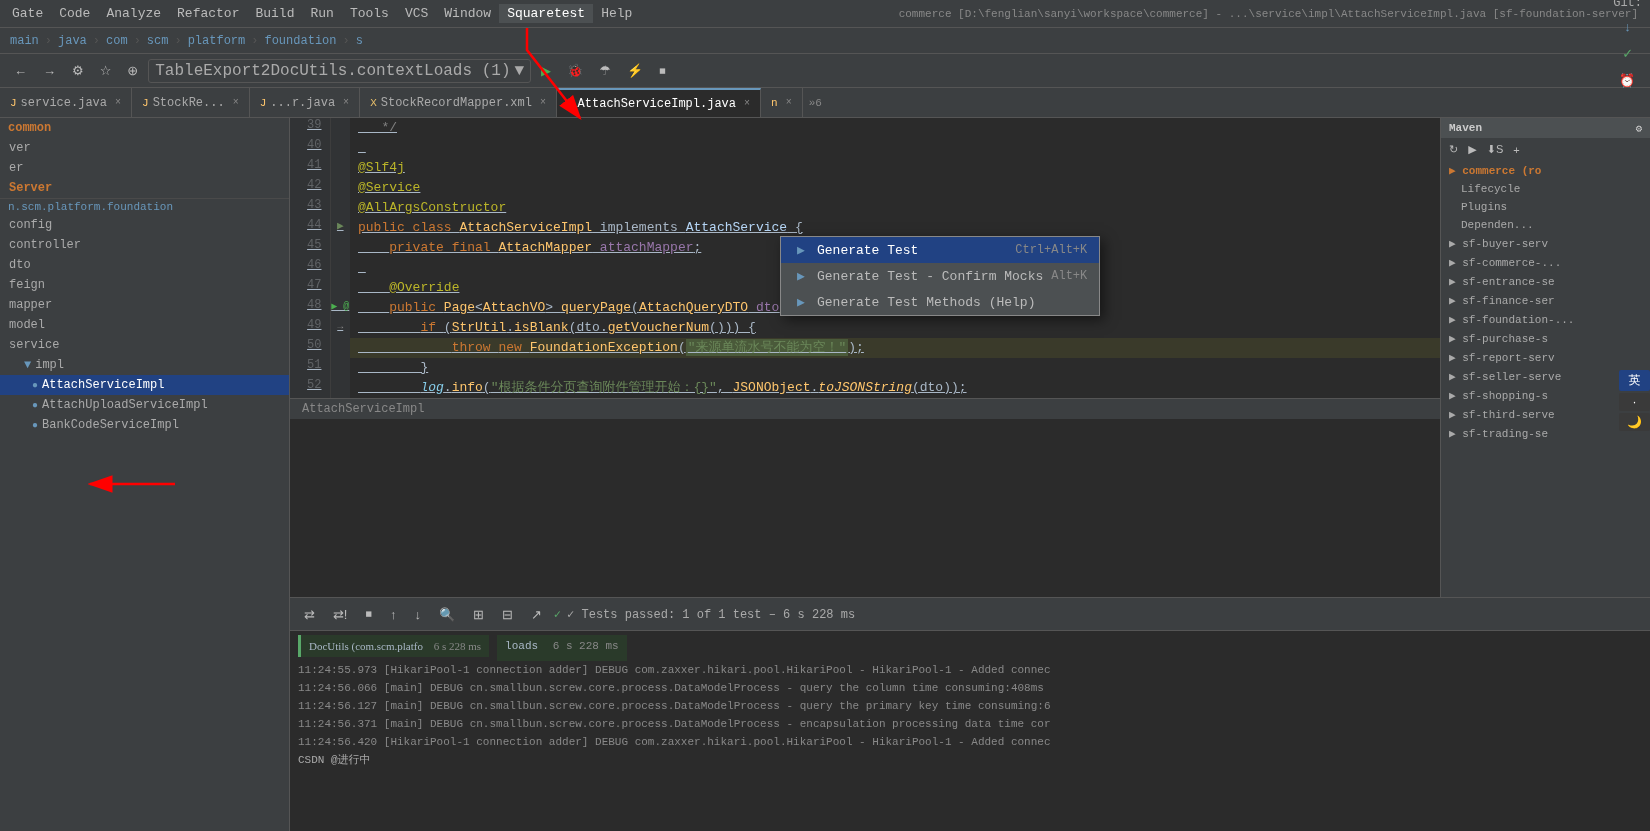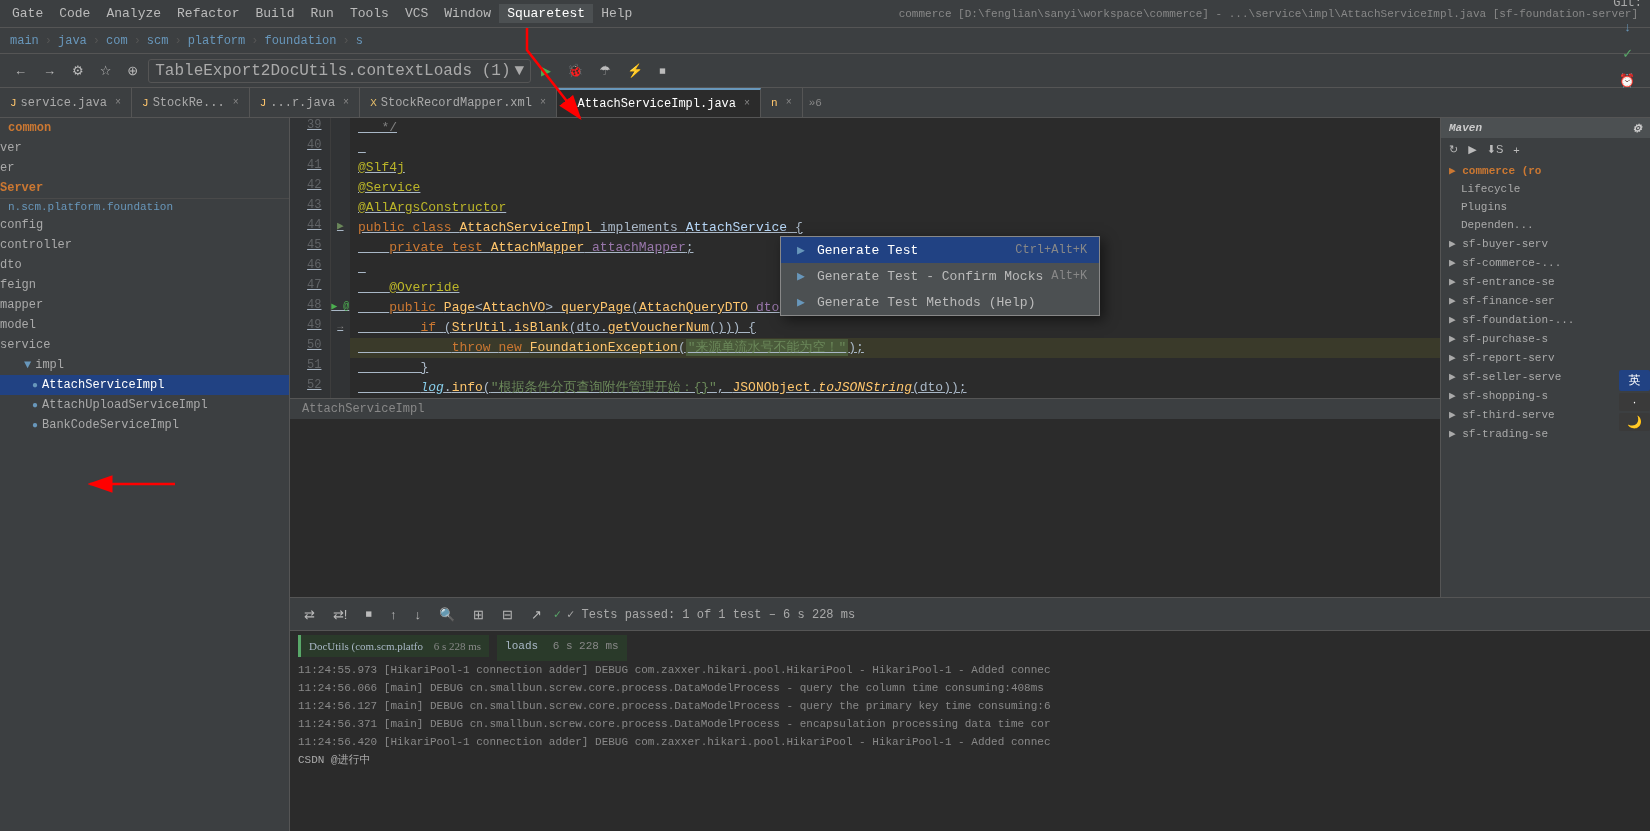--- a/index.html
+++ b/index.html
@@ -149,21 +149,21 @@
       white-space: nowrap;
       overflow: hidden;
       text-overflow: ellipsis;
     }
     .sidebar-item.selected { background: #214283; color: #fff; }
     .sidebar-item.group {
       font-weight: bold;
       color: #cc7832;
       padding-left: 8px;
     }
-    .sidebar-item.sub1 { padding-left: 0; }
+    .sidebar-item.sub1 { padding-left: 0; margin-left: 9px; }
     .sidebar-item.sub2 { padding-left: 24px; }
     .sidebar-item.sub3 { padding-left: 32px; }
     .sidebar-divider { 
       font-size: 11px; 
       color: #6897bb; 
       padding: 2px 8px;
       border-top: 1px solid #4a4a4a;
     }
 
     
@@ -222,21 +222,20 @@
       font-size: 12px;
       overflow: hidden;
       flex-shrink: 0;
     }
     .right-panel-header {
       padding: 4px 8px;
       background: #4c5052;
       color: #ccc;
       font-weight: bold;
       font-size: 11px;
-      font-style: italic;
     }
     .right-tree-item {
       padding: 3px 8px;
       cursor: pointer;
       color: #aaa;
       font-size: 11px;
       white-space: nowrap;
       overflow: hidden;
       text-overflow: ellipsis;
     }
@@ -528,21 +527,21 @@
                 <td class="line-num">44</td>
                 <td class="line-gutter">
                   <span class="gutter-icon">▶</span>
                 </td>
                 <td class="line-content"><span class="kw">public class </span><span class="cls">AttachServiceImpl</span><span> implements </span><span class="iface">AttachService</span><span> {</span></td>
               </tr>
 
               <tr>
                 <td class="line-num">45</td>
                 <td class="line-gutter"></td>
-                <td class="line-content">    <span class="kw">private test </span><span class="cls">AttachMapper</span><span class="var"> attachMapper</span><span>;</span></td>
+                <td class="line-content">    <span class="kw">private final </span><span class="cls">AttachMapper</span><span class="var"> attachMapper</span><span>;</span></td>
               </tr>
 
               <tr>
                 <td class="line-num">46</td>
                 <td class="line-gutter"></td>
                 <td class="line-content"> </td>
               </tr>
 
               <tr>
                 <td class="line-num">47</td>

